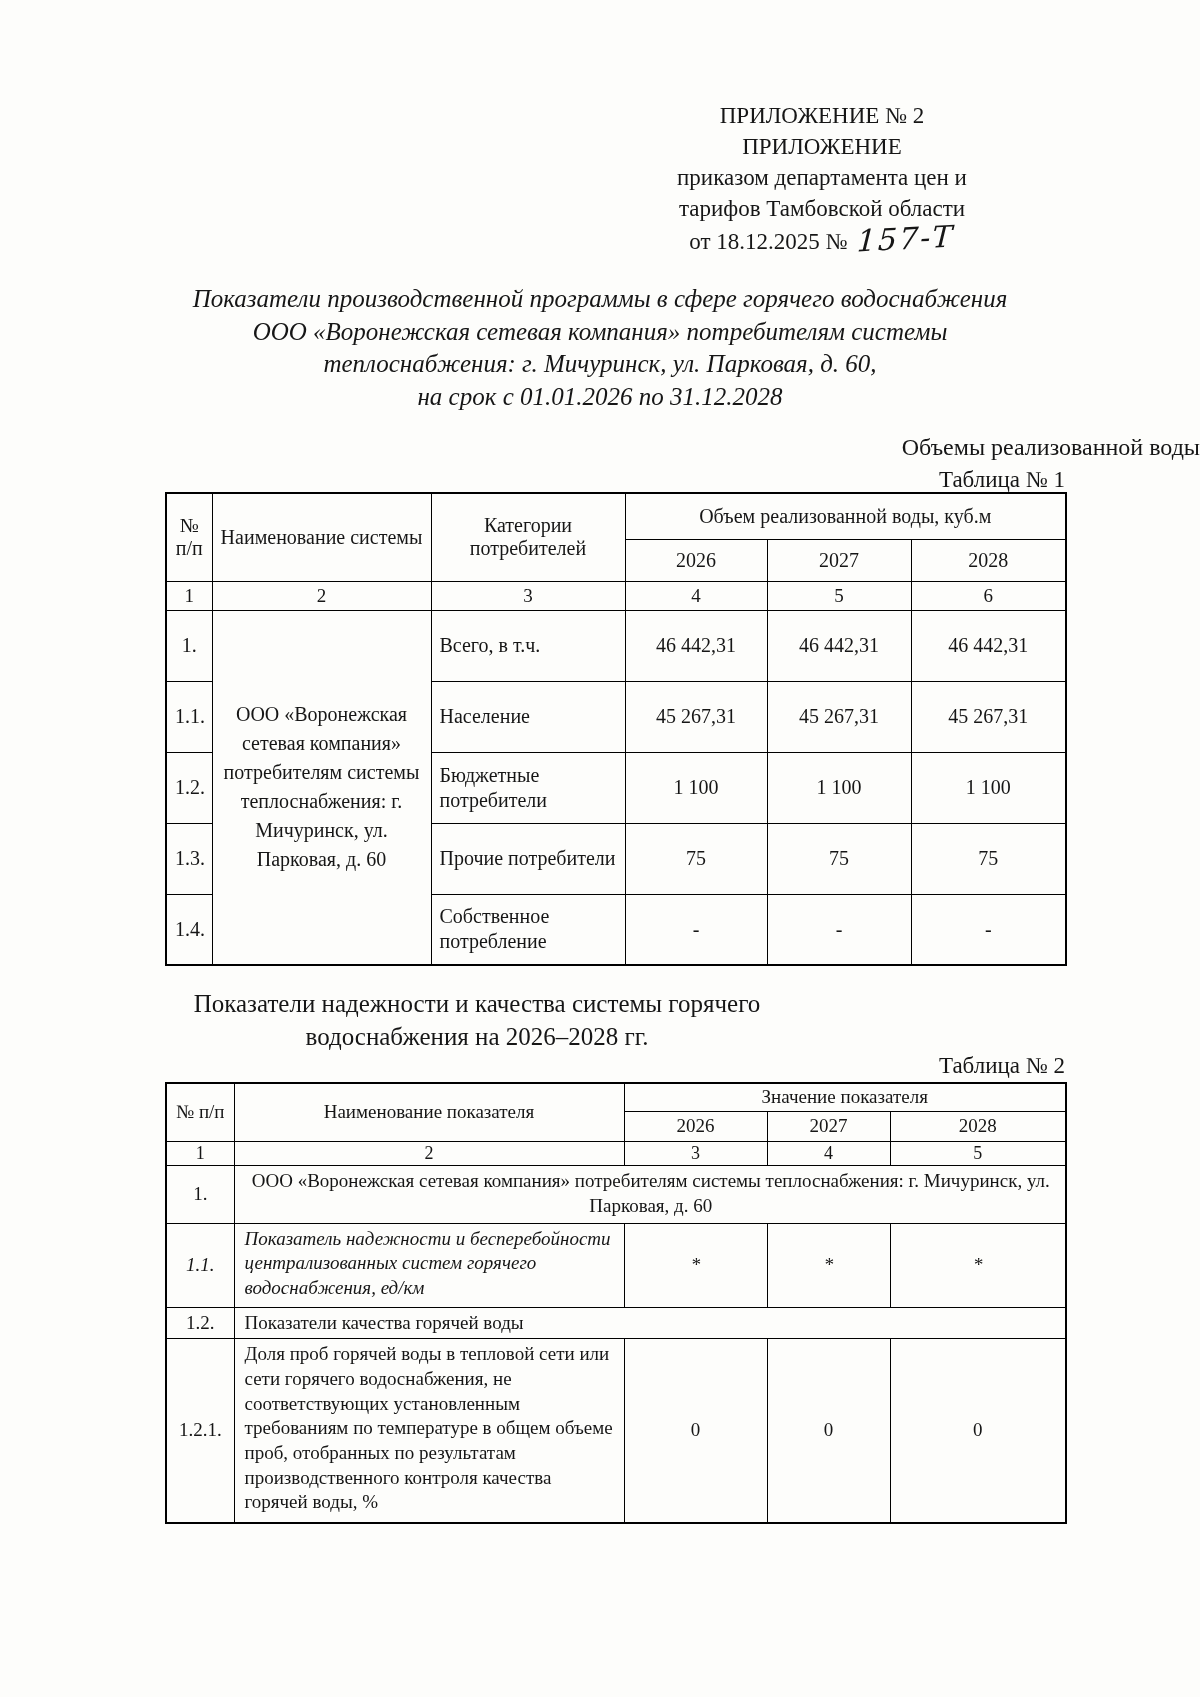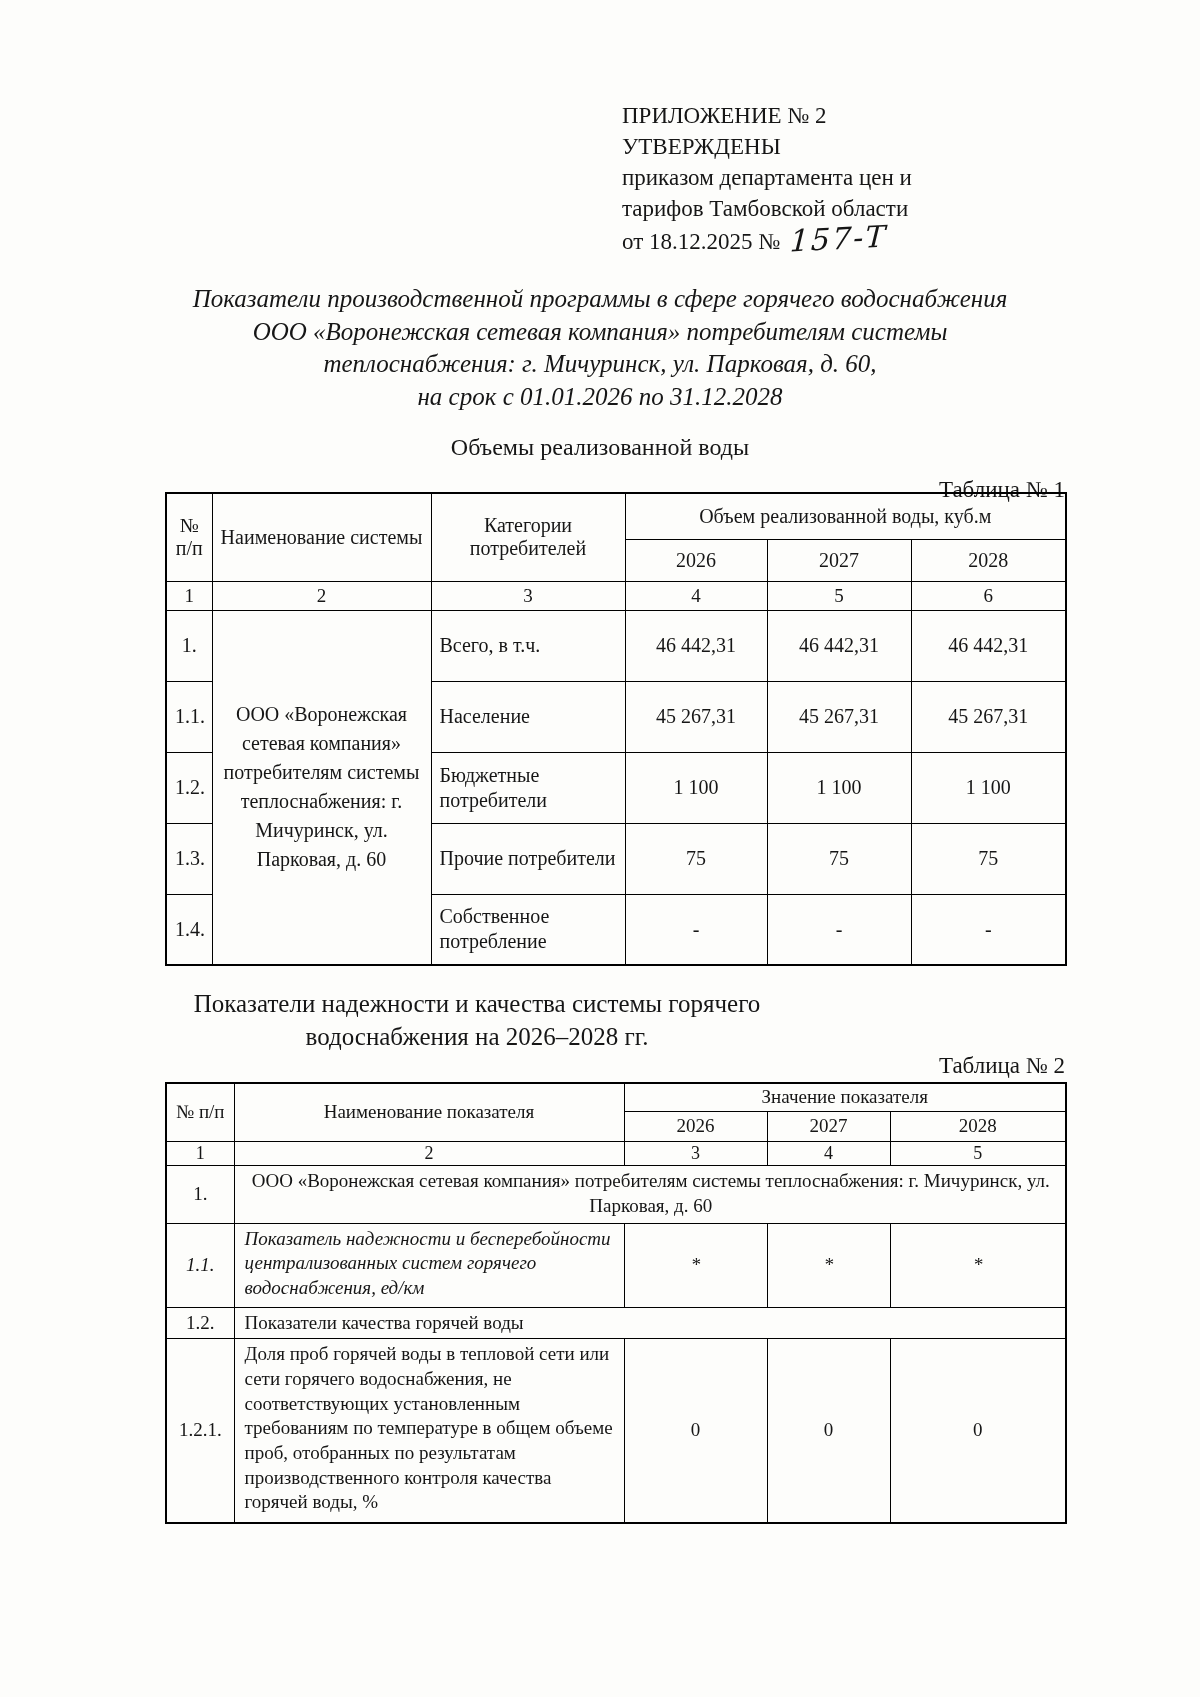--- a/index.html
+++ b/index.html
@@ -14,20 +14,21 @@
     font-family: "Liberation Serif", "DejaVu Serif", serif;
     overflow: hidden;
   }
 
   
   .approval {
     position: absolute;
     top: 100px;
     right: 178px;
     width: 400px;
+    text-align: center;
     font-size: 23px;
     line-height: 1.35;
   }
   .approval .row { white-space: nowrap; }
   .handwritten {
     display: inline-block;
     font-family: "DejaVu Serif", serif;
     font-style: italic;
     font-size: 30px;
     letter-spacing: 2px;
@@ -46,30 +47,30 @@
     font-size: 25px;
     line-height: 1.3;
     font-style: italic;
   }
 
   .subtitle {
     position: absolute;
     top: 434px;
     left: 0;
     width: 1200px;
-    text-align: center;
+    text-align: right;
     font-size: 24px;
   }
 
   .tbl-caption {
     position: absolute;
     right: 135px;
     font-size: 23px;
   }
-  .cap1 { top: 477px; }
+  .cap1 { top: 467px; }
   .cap2 { top: 1053px; }
 
   .section2-title {
     position: absolute;
     top: 988px;
     left: 0;
     width: 954px;
     text-align: center;
     font-size: 25px;
     line-height: 1.3;
@@ -114,21 +115,21 @@
   .t2 tr.r12 td { height: 28px; }
   .t2 tr.r121 td { height: 184px; }
 </style>
 </head>
 <body>
 
 <div class="page">
 
   <div class="approval">
     <div>ПРИЛОЖЕНИЕ № 2</div>
-    <div>УТВЕРЖДЕНЫ</div>
+    <div>ПРИЛОЖЕНИЕ</div>
     <div>приказом департамента цен и</div>
     <div>тарифов Тамбовской области</div>
     <div class="row">
       <span>от 18.12.2025 №</span><span class="handwritten">157-Т</span>
     </div>
   </div>
 
   <div class="main-title">
     <div>Показатели производственной программы в сфере горячего водоснабжения</div>
     <div>ООО «Воронежская сетевая компания» потребителям системы</div>

